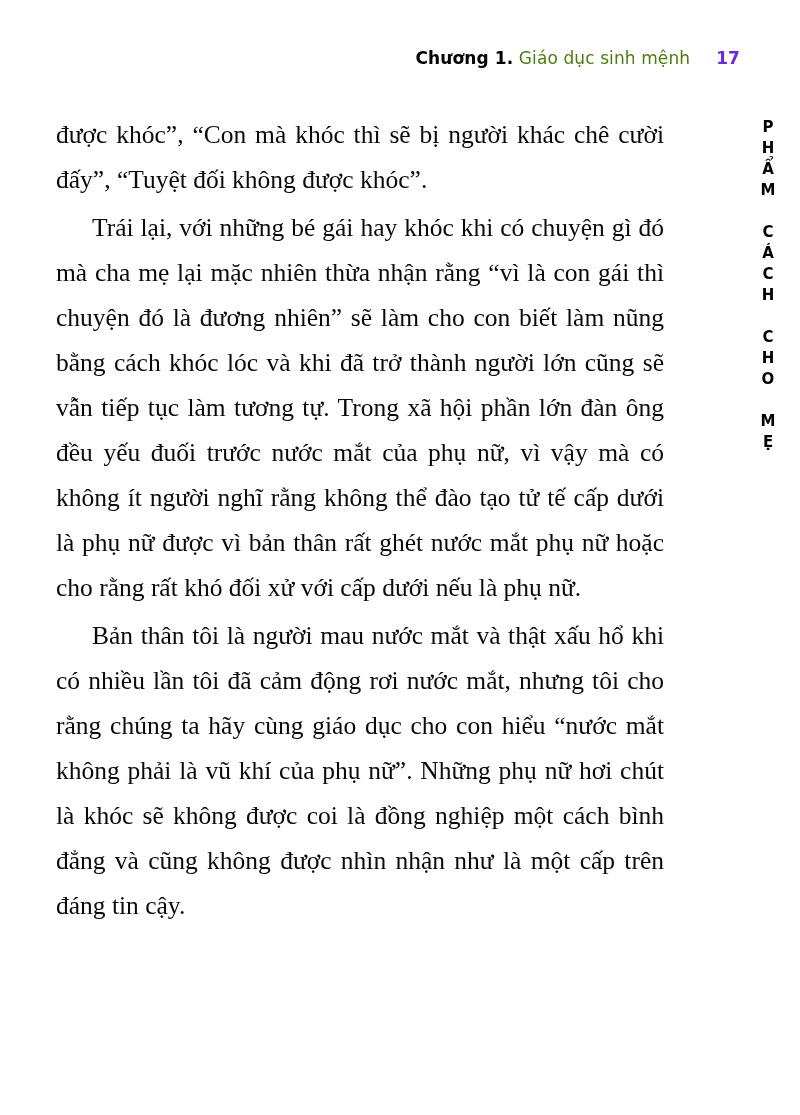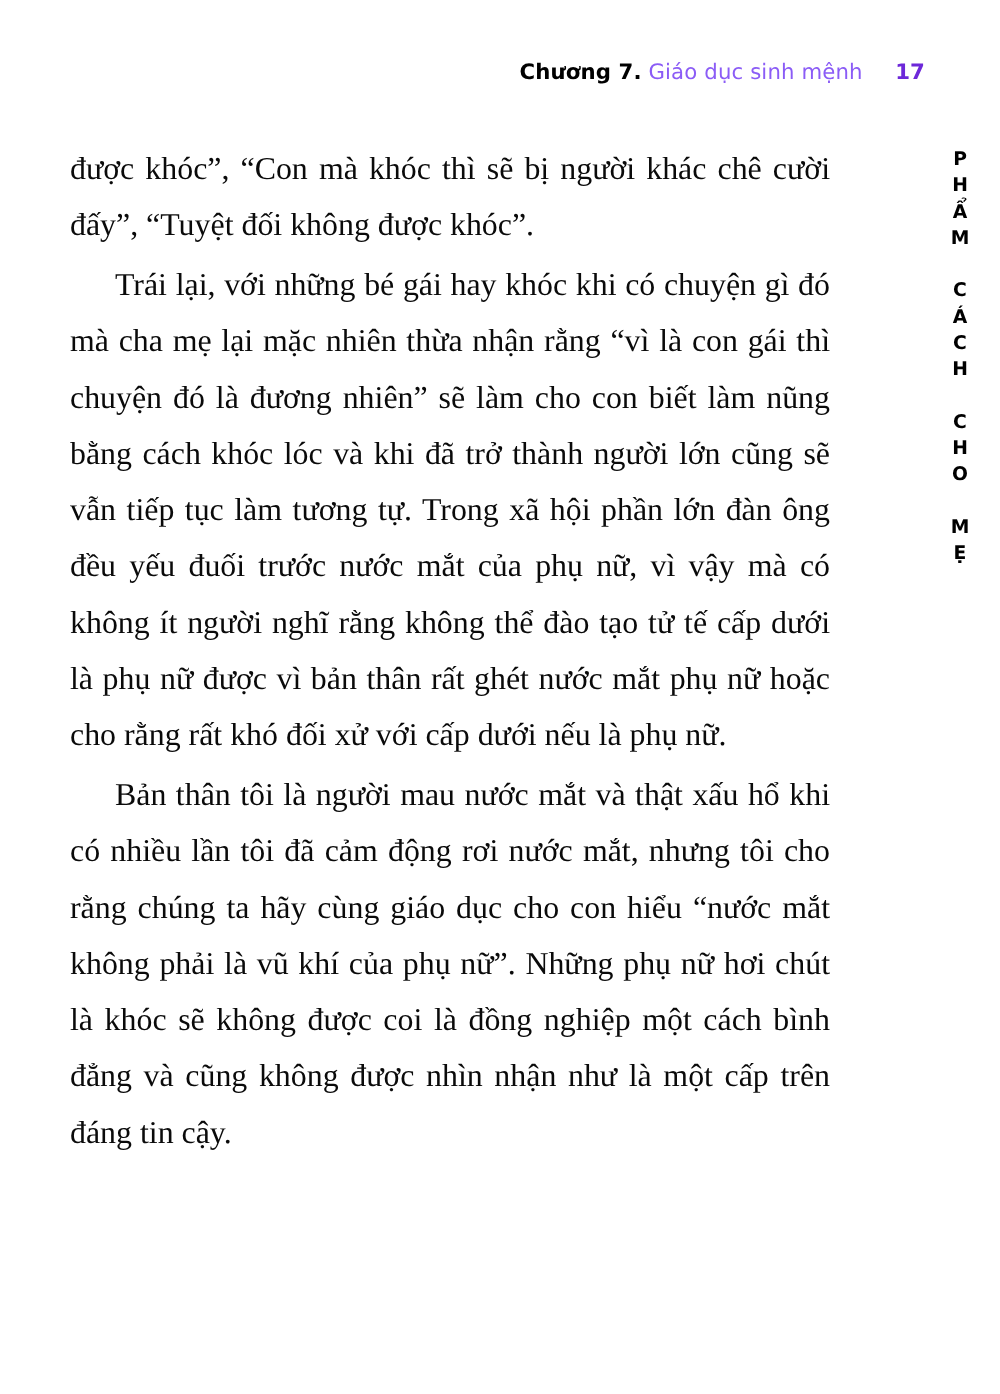--- a/index.html
+++ b/index.html
@@ -36,21 +36,21 @@
     font-size: 17px;
     letter-spacing: 0.1px;
   }
   .header .chapter-label {
     font-weight: bold;
     color: #000;
     white-space: pre;
   }
   .header .chapter-title {
     font-weight: normal;
-    color: #8b5cf6;
+    color: #4d7c0f;
     white-space: pre;
   }
   .header .page-number {
     font-weight: bold;
     margin-left: 26px;
     color: #6d28d9;
   }
 
   
   .side-title {
@@ -94,21 +94,21 @@
   .body-text p + p {
     margin-top: 3px;
   }
 </style>
 </head>
 <body>
 
 <div class="page">
 
   <div class="header">
-    <span class="chapter-label">Chương 7.</span>
+    <span class="chapter-label">Chương 1.</span>
       <span class="chapter-title"> Giáo dục sinh mệnh</span>
     <span class="page-number">17</span>
   </div>
 
   <div class="side-title">PHẨM CÁCH CHO MẸ</div>
 
   <div class="body-text">
     <p>được khóc”, “Con mà khóc thì sẽ bị người khác chê cười đấy”, “Tuyệt đối không được khóc”.</p>
     <p class="indent">Trái lại, với những bé gái hay khóc khi có chuyện gì đó mà cha mẹ lại mặc nhiên thừa nhận rằng “vì là con gái thì chuyện đó là đương nhiên” sẽ làm cho con biết làm nũng bằng cách khóc lóc và khi đã trở thành người lớn cũng sẽ vẫn tiếp tục làm tương tự. Trong xã hội phần lớn đàn ông đều yếu đuối trước nước mắt của phụ nữ, vì vậy mà có không ít người nghĩ rằng không thể đào tạo tử tế cấp dưới là phụ nữ được vì bản thân rất ghét nước mắt phụ nữ hoặc cho rằng rất khó đối xử với cấp dưới nếu là phụ nữ.</p>
     <p class="indent">Bản thân tôi là người mau nước mắt và thật xấu hổ khi có nhiều lần tôi đã cảm động rơi nước mắt, nhưng tôi cho rằng chúng ta hãy cùng giáo dục cho con hiểu “nước mắt không phải là vũ khí của phụ nữ”. Những phụ nữ hơi chút là khóc sẽ không được coi là đồng nghiệp một cách bình đẳng và cũng không được nhìn nhận như là một cấp trên đáng tin cậy.</p>

